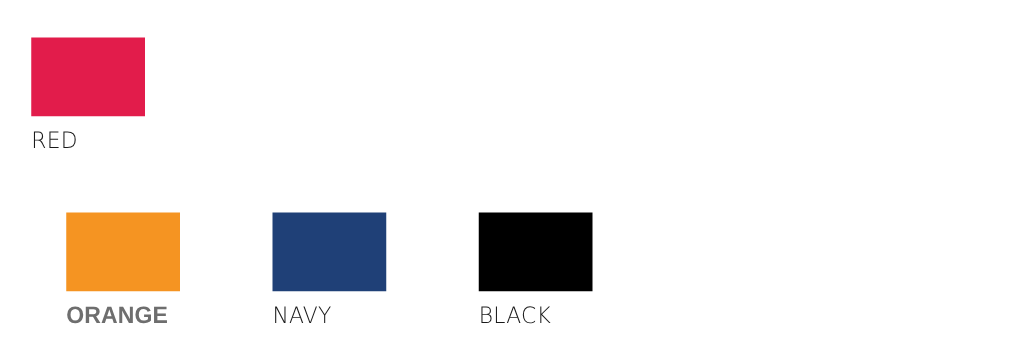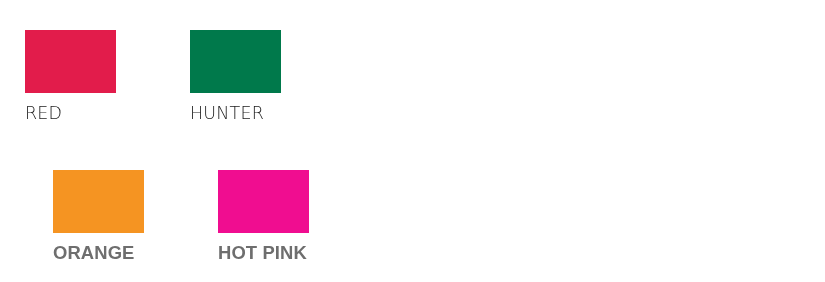--- a/index.html
+++ b/index.html
@@ -76,42 +76,42 @@
 
   <div class="swatch-row" id="row-1">
 
     <div class="swatch-cell">
       <span class="swatch-chip" style="background: rgb(226, 28, 75);"></span>
       <span class="swatch-label thin" style="color: rgb(26, 26, 26);">RED</span>
     </div>
 
 
 
-    <div class="swatch-cell">
-      <span class="swatch-chip" style="background: rgb(0, 121, 75);"></span>
-      <span class="swatch-label thin" style="color: rgb(26, 26, 26);">HUNTER</span>
-    </div>
 
     <div class="swatch-cell empty-cell">
       
       
     </div>
 
   </div>
 
   <div class="swatch-row" id="row-2">
 
     <div class="swatch-cell">
       <span class="swatch-chip" style="background: rgb(245, 148, 34);"></span>
       <span class="swatch-label heavy" style="color: rgb(110, 110, 110);">ORANGE</span>
     </div>
 
-
+    <div class="swatch-cell">
+      <span class="swatch-chip" style="background: rgb(31, 64, 119);"></span>
+      <span class="swatch-label thin" style="color: rgb(26, 26, 26);">NAVY</span>
+    </div>
 
     <div class="swatch-cell">
-      <span class="swatch-chip" style="background: rgb(240, 13, 144);"></span>
-      <span class="swatch-label heavy" style="color: rgb(110, 110, 110);">HOT PINK</span>
+      <span class="swatch-chip" style="background: rgb(0, 0, 0);"></span>
+      <span class="swatch-label thin" style="color: rgb(26, 26, 26);">BLACK</span>
     </div>
+
 
 
   </div>
 
 </div>
 
 </body></html>

